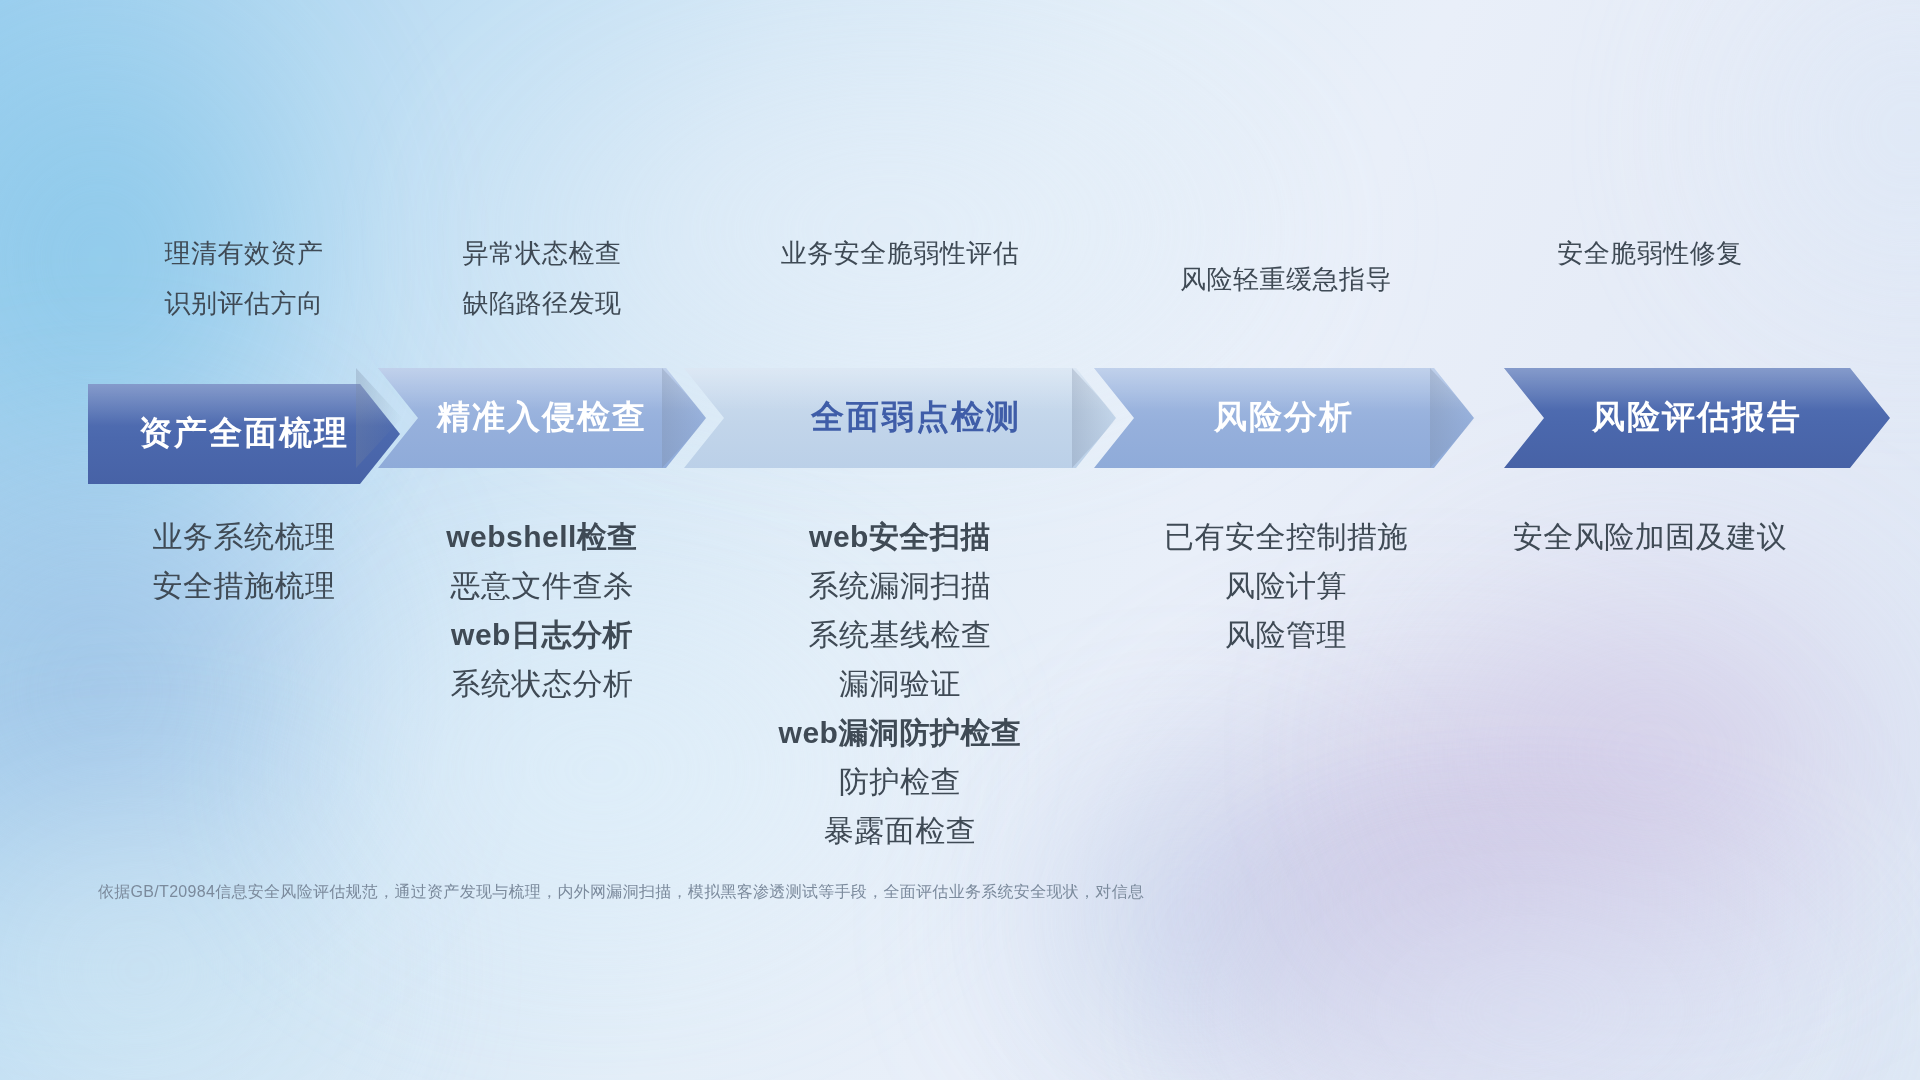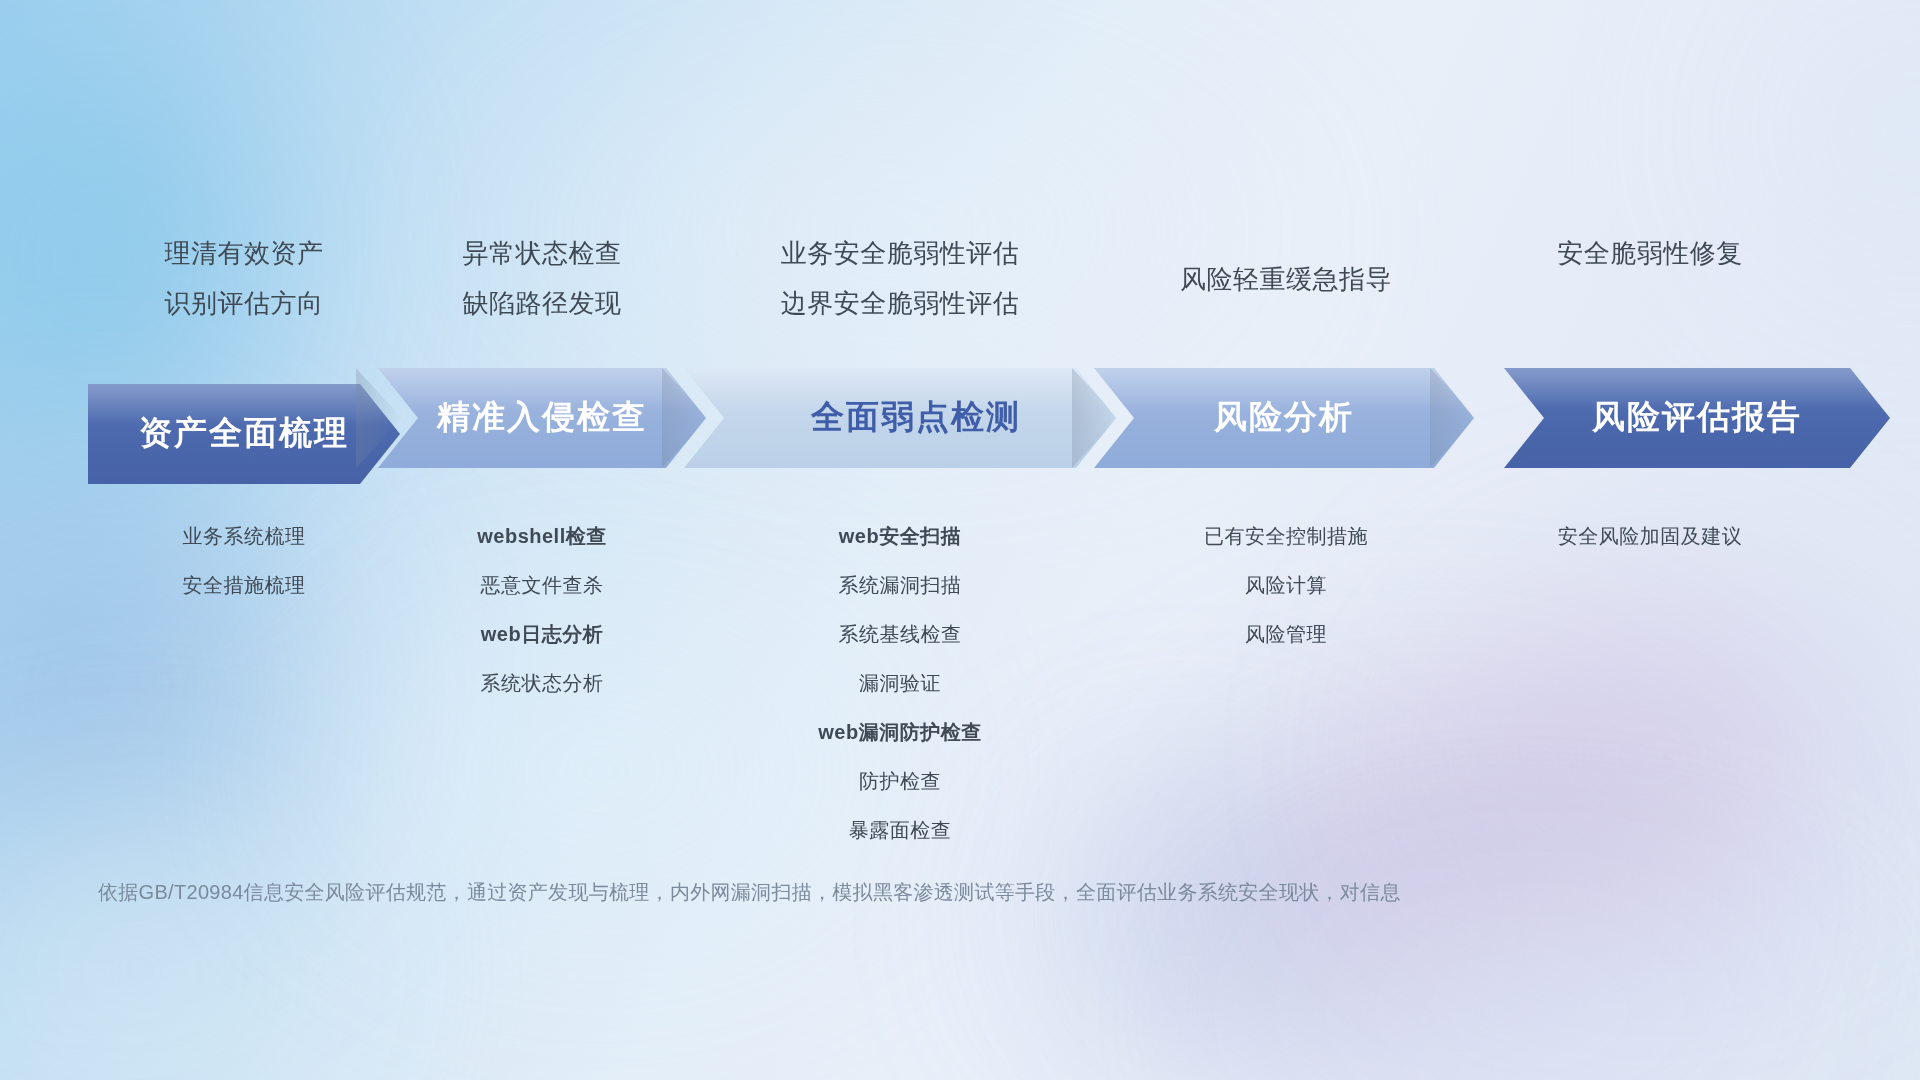--- a/index.html
+++ b/index.html
@@ -44,21 +44,21 @@
   .cols{position:absolute;left:0;top:0;width:1920px;height:1080px;padding-left:40px;}
   .col{position:absolute;top:0;height:1080px;}
 
   .above{position:absolute;width:100%;text-align:center;}
   .above .line{
     font-size:26px;color:#3f4a55;letter-spacing:.5px;
     line-height:50px;white-space:nowrap;
   }
   .below{position:absolute;width:100%;text-align:center;top:512px;}
   .below .line{
-    font-size:20px;color:#3f4a55;letter-spacing:.5px;
+    font-size:30px;color:#3f4a55;letter-spacing:.5px;
     line-height:49px;white-space:nowrap;
   }
   .below .line.em{font-weight:bold;}
 
   
   .band{position:absolute;left:0;top:368px;width:1920px;height:100px;}
   .chev{
     position:absolute;top:0;height:100px;
     display:flex;align-items:center;justify-content:center;
     clip-path:polygon(0 0, calc(100% - 40px) 0, 100% 50%, calc(100% - 40px) 100%, 0 100%);
@@ -84,21 +84,21 @@
   .chev-shadow{
     position:absolute;top:0;height:100px;width:46px;
     background:linear-gradient(90deg,rgba(120,135,160,.30),rgba(120,135,160,0));
     clip-path:polygon(0 0,100% 50%,0 100%);
     pointer-events:none;
   }
 
   
   .footer{
     position:absolute;left:98px;top:876px;width:1520px;
-    font-size:20px;line-height:32px;color:#7b8a9c;letter-spacing:.3px;
+    font-size:16px;line-height:32px;color:#7b8a9c;letter-spacing:.3px;
   }
   .footer .l{display:block;}
 </style>
 </head>
 <body>
 
 <div id="stage">
 
   <div class="bg-base"></div>
   <div class="blob blob-a"></div>
@@ -166,21 +166,20 @@
         <div class="line em">webshell检查</div>
         <div class="line">恶意文件查杀</div>
         <div class="line em">web日志分析</div>
         <div class="line">系统状态分析</div>
       </div>
     </div>
 
     <div class="col" style="left:678px;width:444px;">
       <div class="above" style="top:228px;">
         <div class="line">业务安全脆弱性评估</div>
-        <div class="line">边界安全脆弱性评估</div>
       </div>
       <div class="below">
         <div class="line em">web安全扫描</div>
         <div class="line">系统漏洞扫描</div>
         <div class="line">系统基线检查</div>
         <div class="line">漏洞验证</div>
         <div class="line em">web漏洞防护检查</div>
         <div class="line">防护检查</div>
         <div class="line">暴露面检查</div>
       </div>

